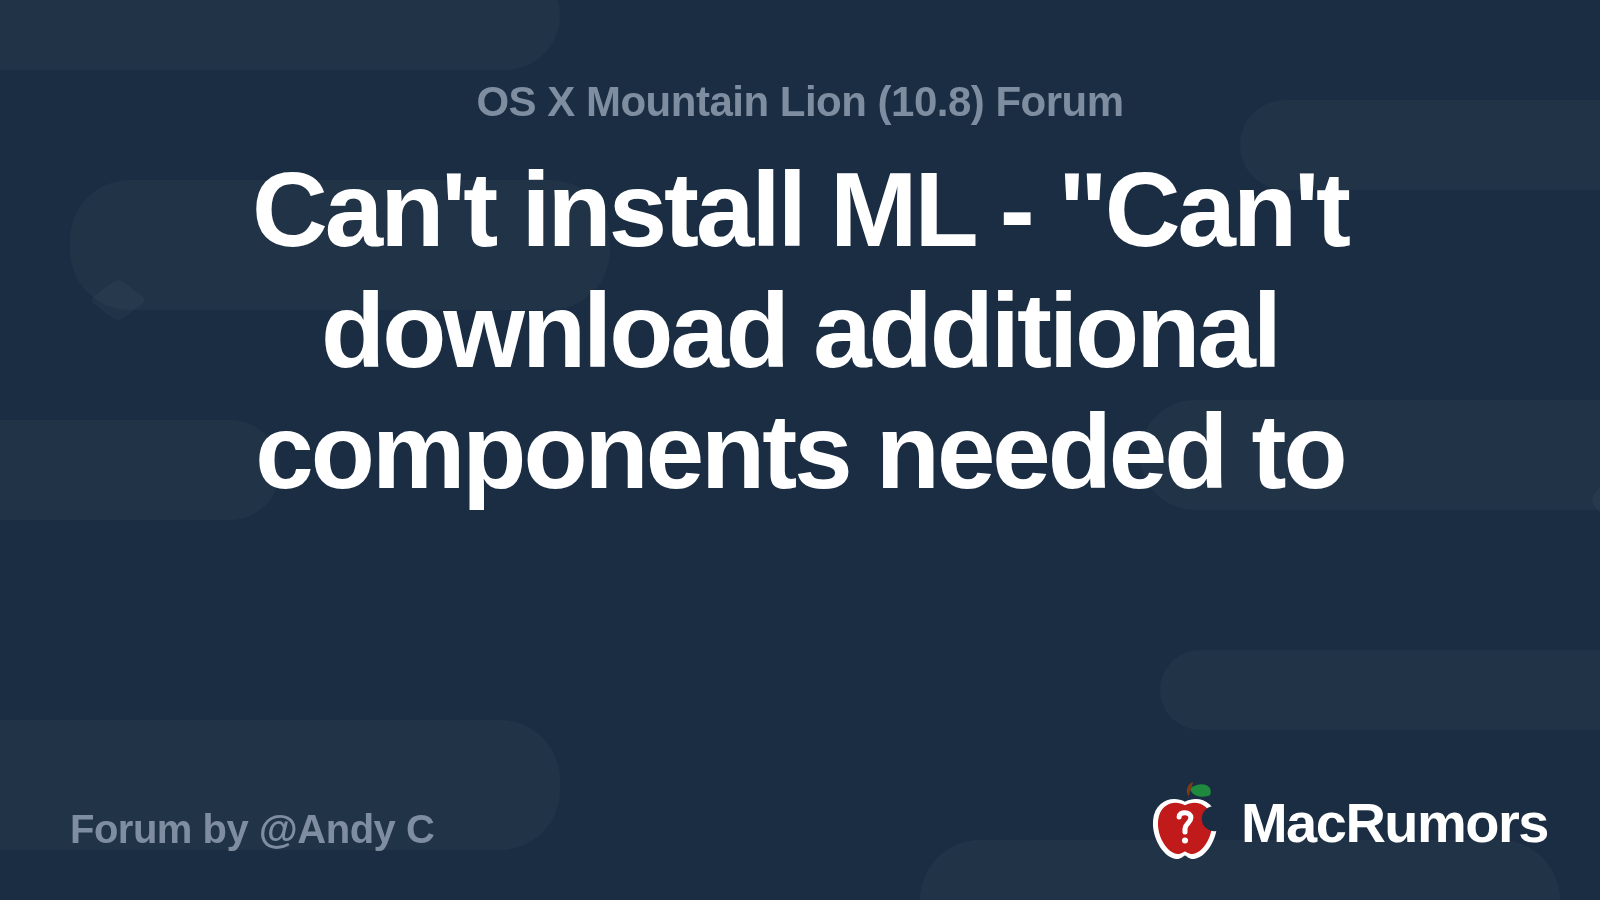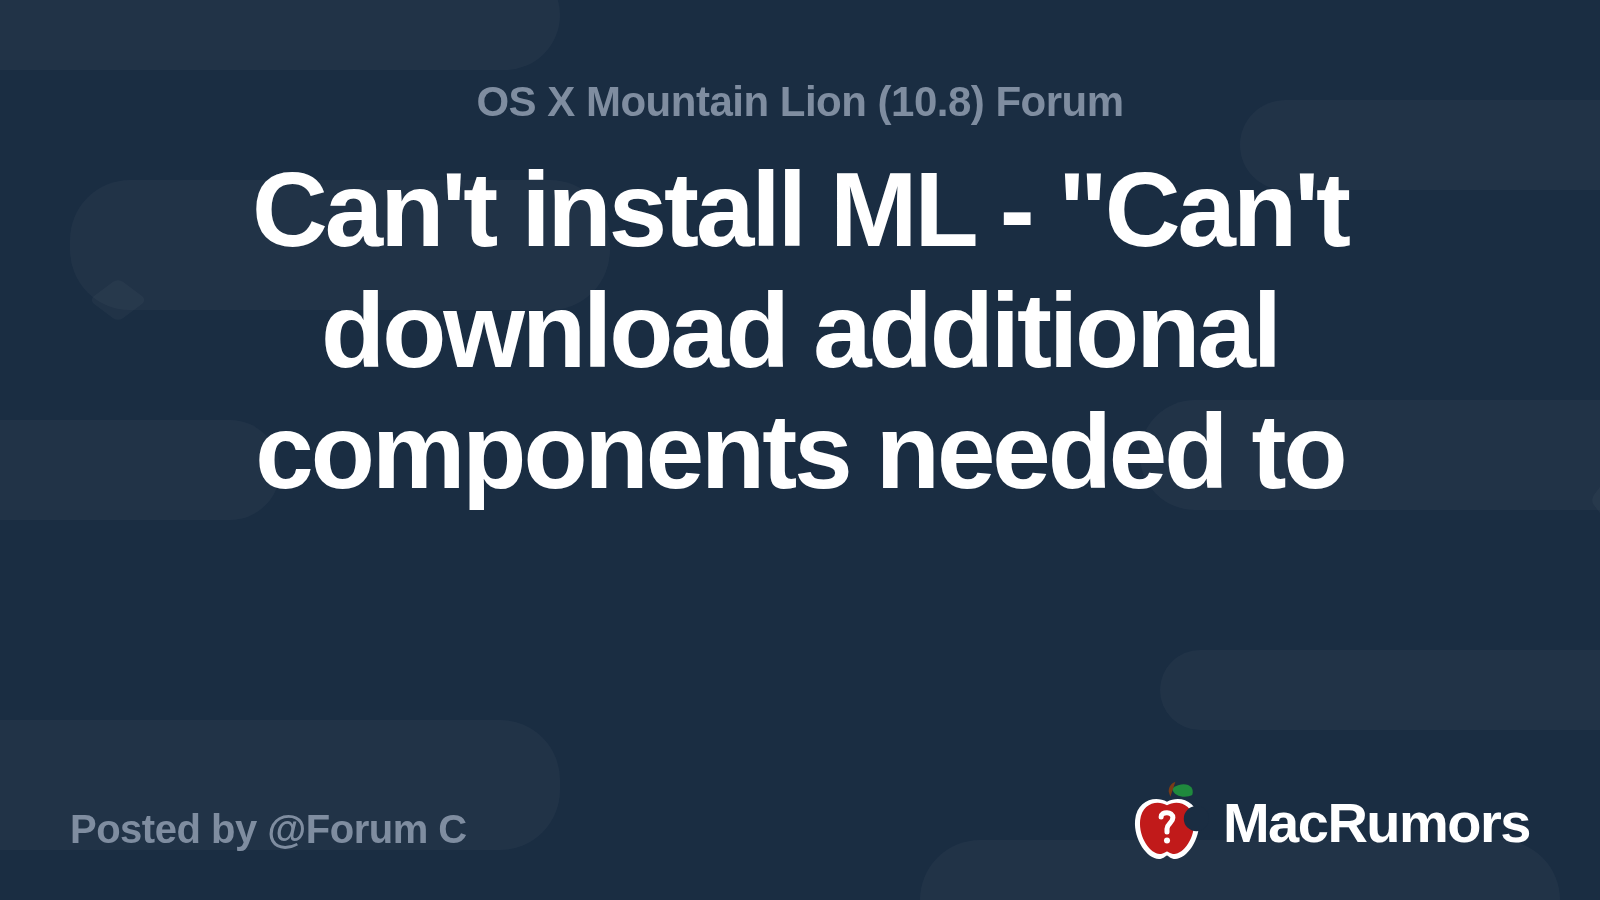--- a/index.html
+++ b/index.html
@@ -61,21 +61,21 @@
     position: absolute;
     left: 70px;
     bottom: 48px;
     font-size: 40px;
     font-weight: 700;
     color: #7f8da0;
     letter-spacing: -0.5px;
   }
   .brand {
     position: absolute;
-    right: 70px;
+    right: 52px;
     bottom: 36px;
     display: flex;
     align-items: center;
     gap: 14px;
   }
   .brand-text {
     font-size: 56px;
     font-weight: 800;
     color: #ffffff;
     letter-spacing: -1.5px;
@@ -91,21 +91,21 @@
 <div class="bubble right b4"></div>
 <div class="bubble left  b5"></div>
 <div class="bubble left  b6"></div>
 <div class="bubble right b7"></div>
 <div class="bubble right b8"></div>
 
 <div class="forum-name">OS X Mountain Lion (10.8) Forum</div>
 
 <h1 class="thread-title">Can't install ML - "Can't download additional components needed to</h1>
 
-<div class="posted-by">Posted by @Forum C</div>
+<div class="posted-by">Forum by @Andy C</div>
 
 <div class="brand">
   <span>
     <svg class="apple-mark" viewBox="0 0 100 100" aria-hidden="true">
 
       <path d="M56 10 C 70 0, 84 6, 80 18 C 72 22, 58 20, 56 10 Z" fill="#1f8a3d"></path>
 
       <path d="M52 14 C 52 8, 55 4, 60 2 C 58 8, 56 14, 54 20 Z" fill="#7a3b16"></path>
 
       <path d="M50 26

